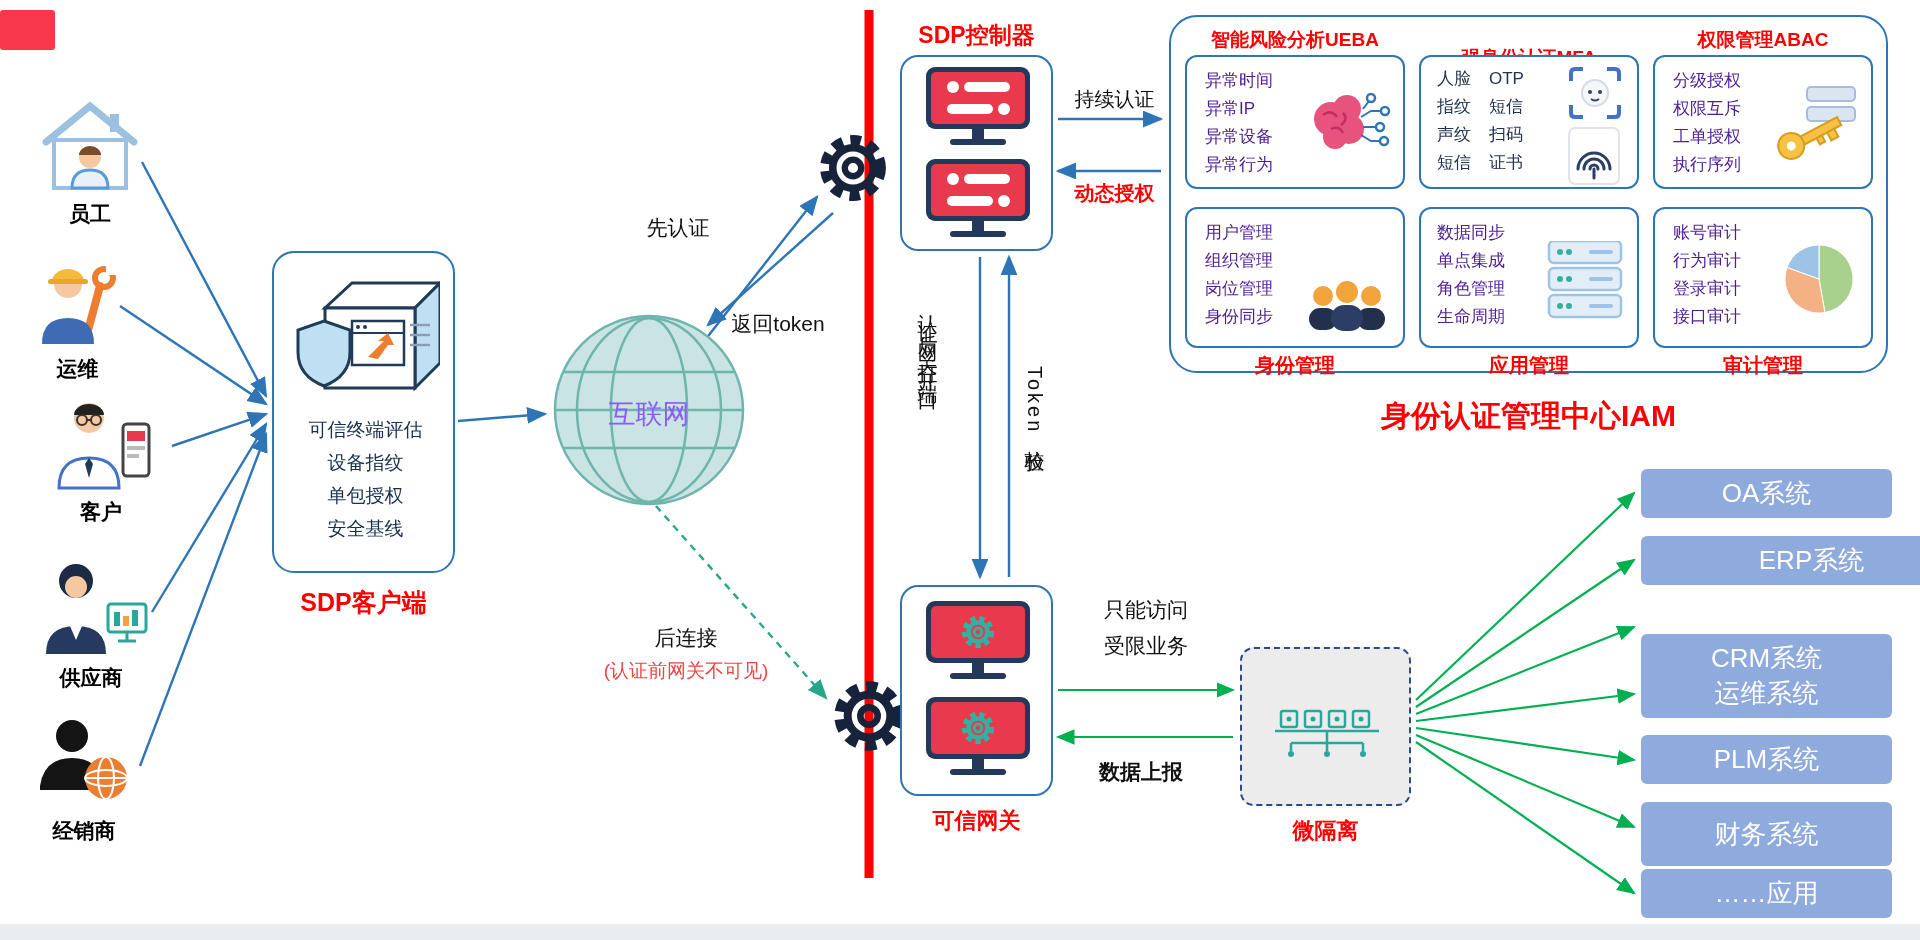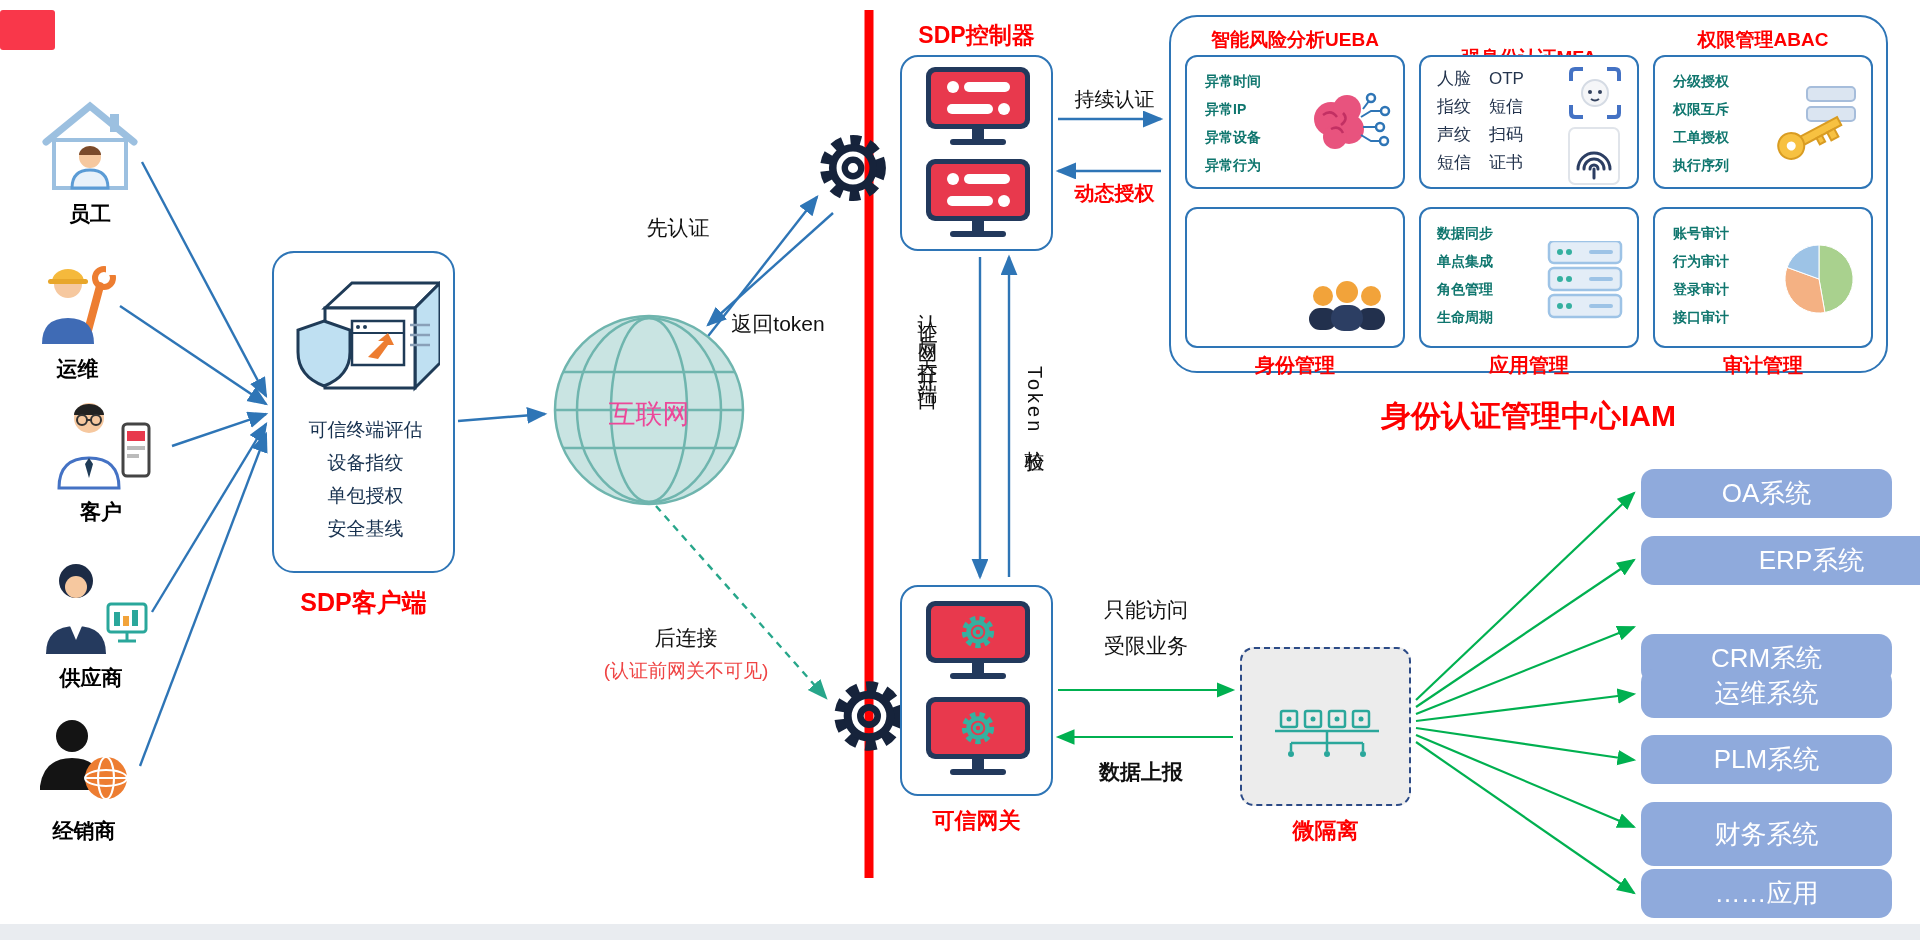--- a/index.html
+++ b/index.html
@@ -4,32 +4,32 @@
 <style>
   html,body{margin:0;padding:0;background:#fff;}
   #canvas{position:relative;width:1920px;height:940px;background:#ffffff;overflow:hidden;
           font-family:"Liberation Sans","DejaVu Sans",sans-serif;}
   .abs{position:absolute;}
   .ctr{text-align:center;}
   .red{color:#fe0000;font-weight:bold;}
   
   .node{border:2.5px solid #2e75b6;border-radius:22px;background:#fff;box-sizing:border-box;}
   .subbox{border:2px solid #2e75b6;border-radius:12px;background:#fff;box-sizing:border-box;}
-  .sysbox{background:#8faadc;border-radius:13px;color:#fff;font-size:26px;display:flex;align-items:center;justify-content:center;}
+  .sysbox{background:#8faadc;border-radius:6px;color:#fff;font-size:26px;display:flex;align-items:center;justify-content:center;}
   
   .monitor{width:104px;}
   .mscreen{height:62px;background:#22395c;border-radius:9px;padding:5px;box-sizing:border-box;}
   .mred{height:100%;background:#e8394d;border-radius:5px;display:flex;flex-direction:column;justify-content:space-evenly;align-items:center;}
   .mrow{display:flex;align-items:center;gap:5px;}
   .mknob{width:12px;height:12px;border-radius:50%;background:#fff;display:inline-block;}
   .mbar{width:46px;height:10px;border-radius:6px;background:#fff;display:inline-block;}
   .mneck{width:12px;height:10px;background:#22395c;margin:0 auto;}
   .mbase{width:56px;height:6px;background:#22395c;border-radius:3px;margin:0 auto;}
   .vtext{writing-mode:vertical-rl;text-orientation:mixed;}
-  .items{font-size:14px;line-height:28px;color:#0f766e;font-weight:bold;}
+  .items{font-size:17px;line-height:28px;color:#4c1d95;}
   .iam-title{font-size:19px;}
   .user-label{font-size:21px;font-weight:bold;color:#000;margin-top:4px;}
   .flow{font-size:21px;color:#111;}
   .mfa-row{display:flex;gap:10px;font-size:17px;line-height:28px;color:#24344d;}
   .mfa-row span:first-child{width:42px;}
 </style>
 </head>
 <body>
 
 <div id="canvas">
@@ -177,21 +177,21 @@
     <svg width="196" height="196" viewBox="0 0 196 196">
       <circle cx="98" cy="98" r="94" fill="#c9e4e2" stroke="#6fb5ae" stroke-width="2.5"></circle>
       <g stroke="#6fb5ae" stroke-width="2.5" fill="none">
         <ellipse cx="98" cy="98" rx="38" ry="92"></ellipse>
         <ellipse cx="98" cy="98" rx="72" ry="92"></ellipse>
         <line x1="12" y1="60" x2="184" y2="60"></line>
         <line x1="4" y1="98" x2="192" y2="98"></line>
         <line x1="12" y1="136" x2="184" y2="136"></line>
       </g>
     </svg>
-    <div class="abs ctr" style="left:0;top:84px;width:196px;font-size:27px;color:#ec4899;">互联网</div>
+    <div class="abs ctr" style="left:0;top:84px;width:196px;font-size:27px;color:#8b5cf6;">互联网</div>
   </div>
 
   <svg class="abs" style="left:815px;top:130px;" width="76" height="76" viewBox="-30 -30 60 60">
     <circle r="20" fill="none" stroke="#16233b" stroke-width="12" stroke-dasharray="7.6 5.5"></circle>
     <circle r="16" fill="none" stroke="#16233b" stroke-width="6"></circle>
     <circle r="6.5" fill="none" stroke="#16233b" stroke-width="5"></circle>
   </svg>
   <svg class="abs" style="left:829px;top:676px;" width="80" height="80" viewBox="-30 -30 60 60">
     <circle r="20" fill="none" stroke="#16233b" stroke-width="12" stroke-dasharray="7.6 5.5"></circle>
     <circle r="16" fill="none" stroke="#16233b" stroke-width="6"></circle>
@@ -341,20 +341,26 @@
         <rect x="26" y="60" width="46" height="9" fill="#f7c141" stroke="#d99c22" stroke-width="2"></rect>
         <rect x="56" y="69" width="8" height="9" fill="#f7c141" stroke="#d99c22" stroke-width="2"></rect>
         <rect x="44" y="69" width="6" height="7" fill="#f7c141" stroke="#d99c22" stroke-width="2"></rect>
         <circle cx="18" cy="64" r="13" fill="#f7c141" stroke="#d99c22" stroke-width="2"></circle>
         <circle cx="18" cy="64" r="4.5" fill="#ffffff"></circle>
       </g>
     </svg>
   </div>
 
   <div class="abs subbox" style="left:1185px;top:207px;width:220px;height:141px;">
+    <div class="abs items" style="left:18px;top:10px;">
+      <div>用户管理</div>
+      <div>组织管理</div>
+      <div>岗位管理</div>
+      <div>身份同步</div>
+    </div>
     <svg class="abs" style="right:8px;bottom:14px;" width="96" height="54" viewBox="0 0 96 54">
       <circle cx="24" cy="18" r="10" fill="#f2a33a"></circle>
         <rect x="10" y="30" width="28" height="22" rx="11" fill="#22304d"></rect>
       <circle cx="72" cy="18" r="10" fill="#f2a33a"></circle>
         <rect x="58" y="30" width="28" height="22" rx="11" fill="#22304d"></rect>
       <circle cx="48" cy="14" r="11" fill="#f2a33a"></circle>
         <rect x="32" y="27" width="32" height="26" rx="13" fill="#2c3e63"></rect>
     </svg>
   </div>
 

